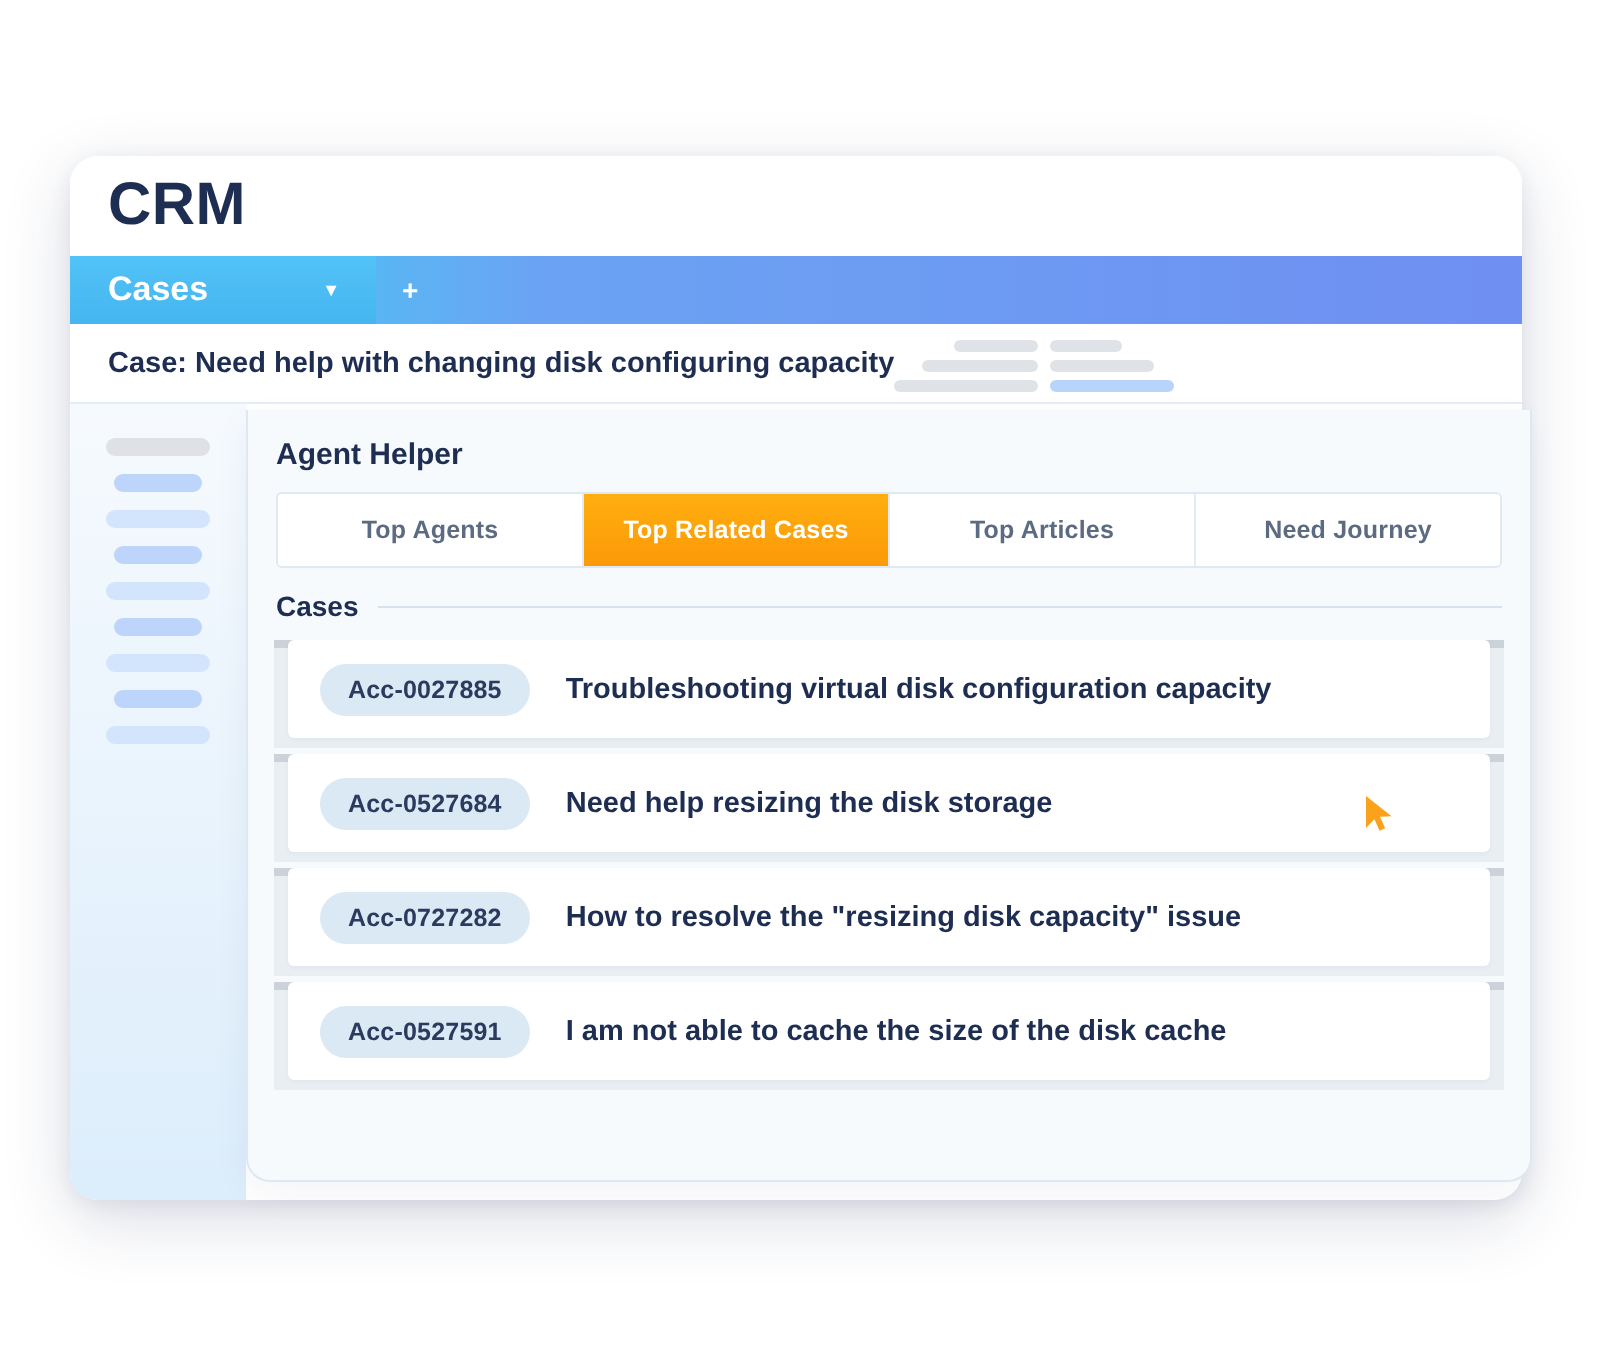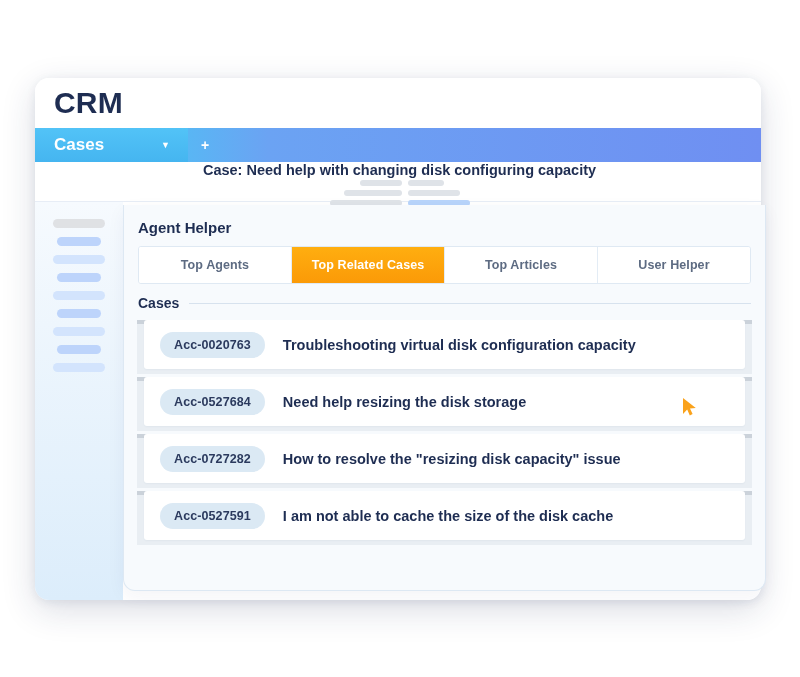--- a/index.html
+++ b/index.html
@@ -103,21 +103,20 @@
   .record-header {
     height: 40px;
     background: #ffffff;
     display: flex;
     align-items: center;
     justify-content: flex-start;
     padding: 0 16px 0 19px;
     border-bottom: 1px solid #e7edf6;
     position: relative;
     z-index: 3;
-    flex-direction: column;
   }
   .record-title {
     font-size: 14.5px;
     font-weight: 700;
     color: #1e2d52;
   }
   .header-skeleton {
     display: flex;
     gap: 6px;
     align-items: flex-start;
@@ -342,33 +341,33 @@
         <div class="ah-tab">
           <span>Top Agents</span>
         </div>
         <div class="ah-tab active">
           <span>Top Related Cases</span>
         </div>
         <div class="ah-tab">
           <span>Top Articles</span>
         </div>
         <div class="ah-tab">
-          <span>User Helper</span>
+          <span>Need Journey</span>
         </div>
       </div>
 
     <div class="section-head">
       <span class="label">Cases</span>
       <span class="rule"></span>
     </div>
 
     <div class="case-list" id="case-list">
         <div class="case-row-wrap">
           <div class="case-row">
-            <span class="case-badge">Acc-0020763</span>
+            <span class="case-badge">Acc-0027885</span>
             <span class="case-title">Troubleshooting virtual disk configuration capacity</span>
           </div>
         </div>
         <div class="case-row-wrap">
           <div class="case-row">
             <span class="case-badge">Acc-0527684</span>
             <span class="case-title">Need help resizing the disk storage</span>
           </div>
         </div>
         <div class="case-row-wrap">

